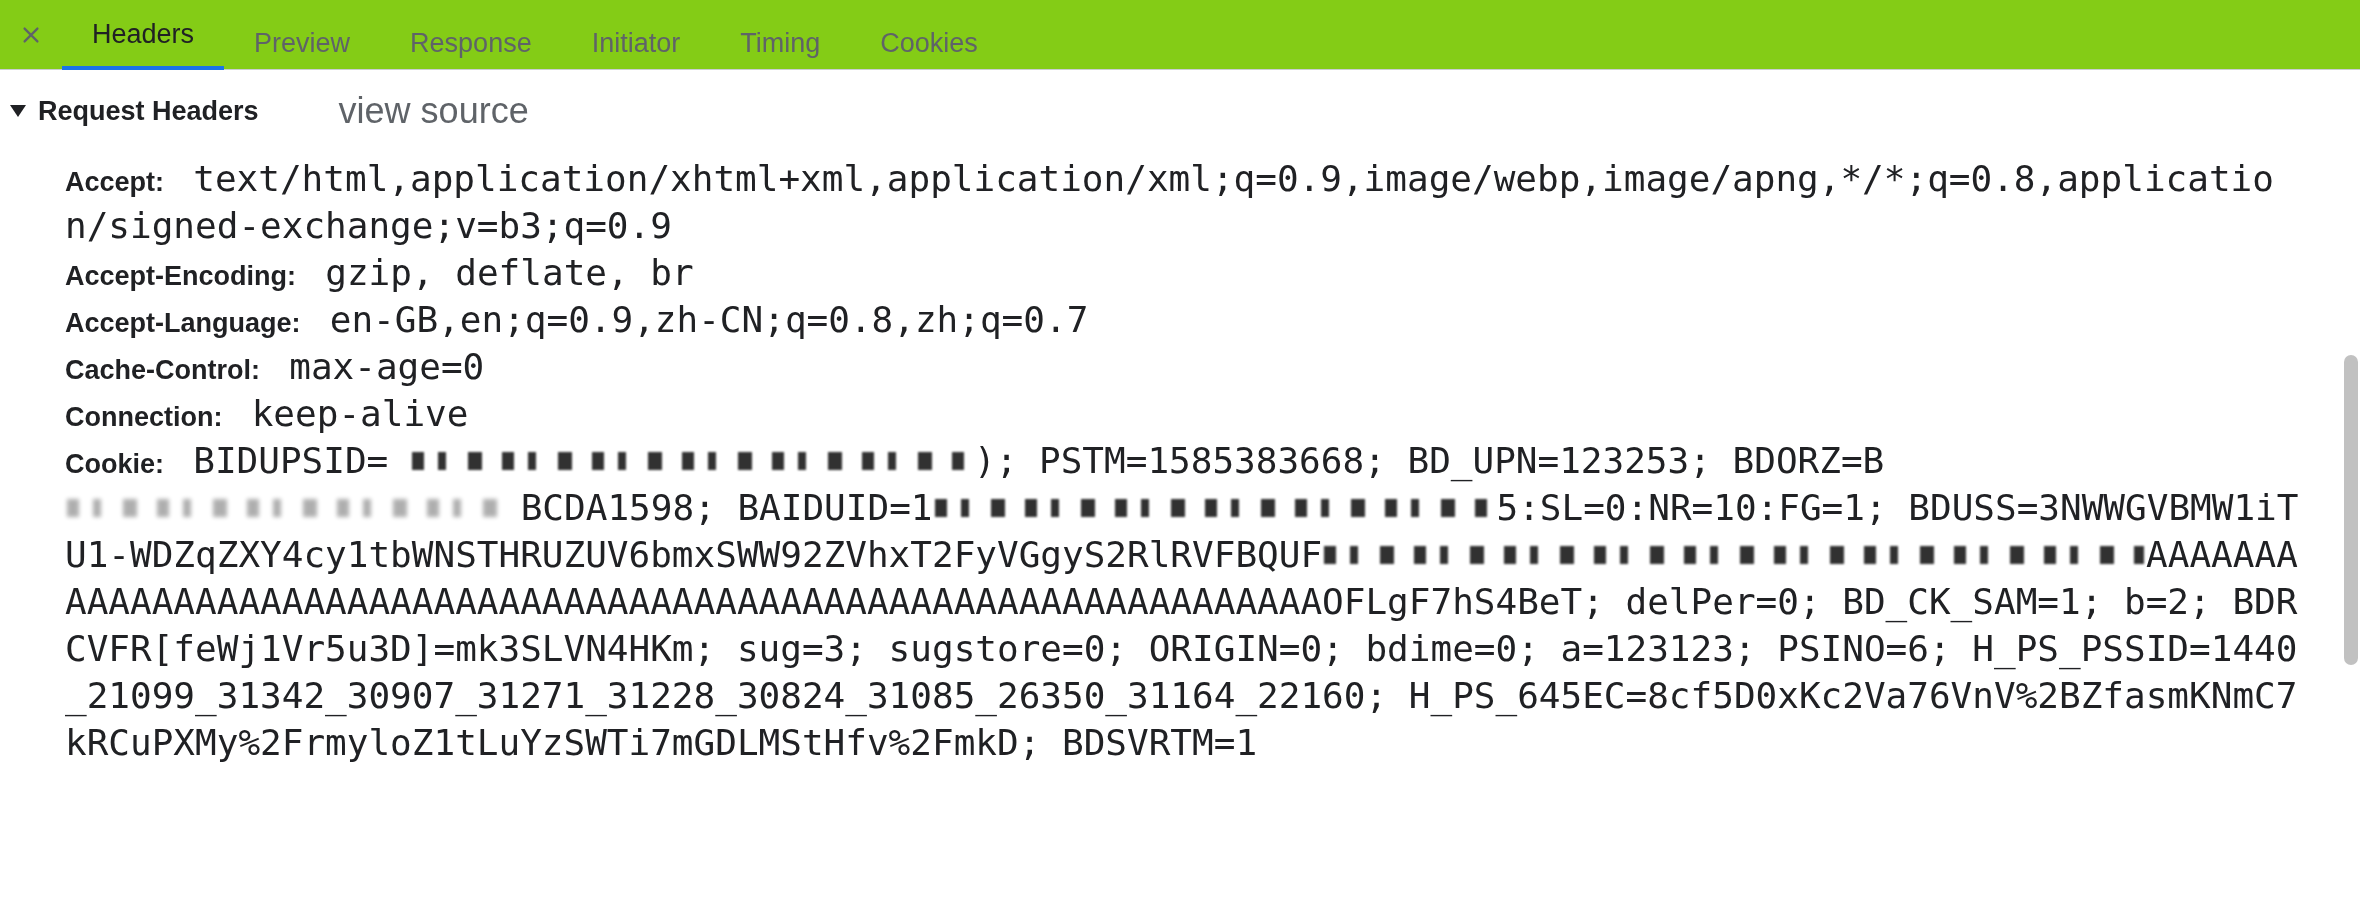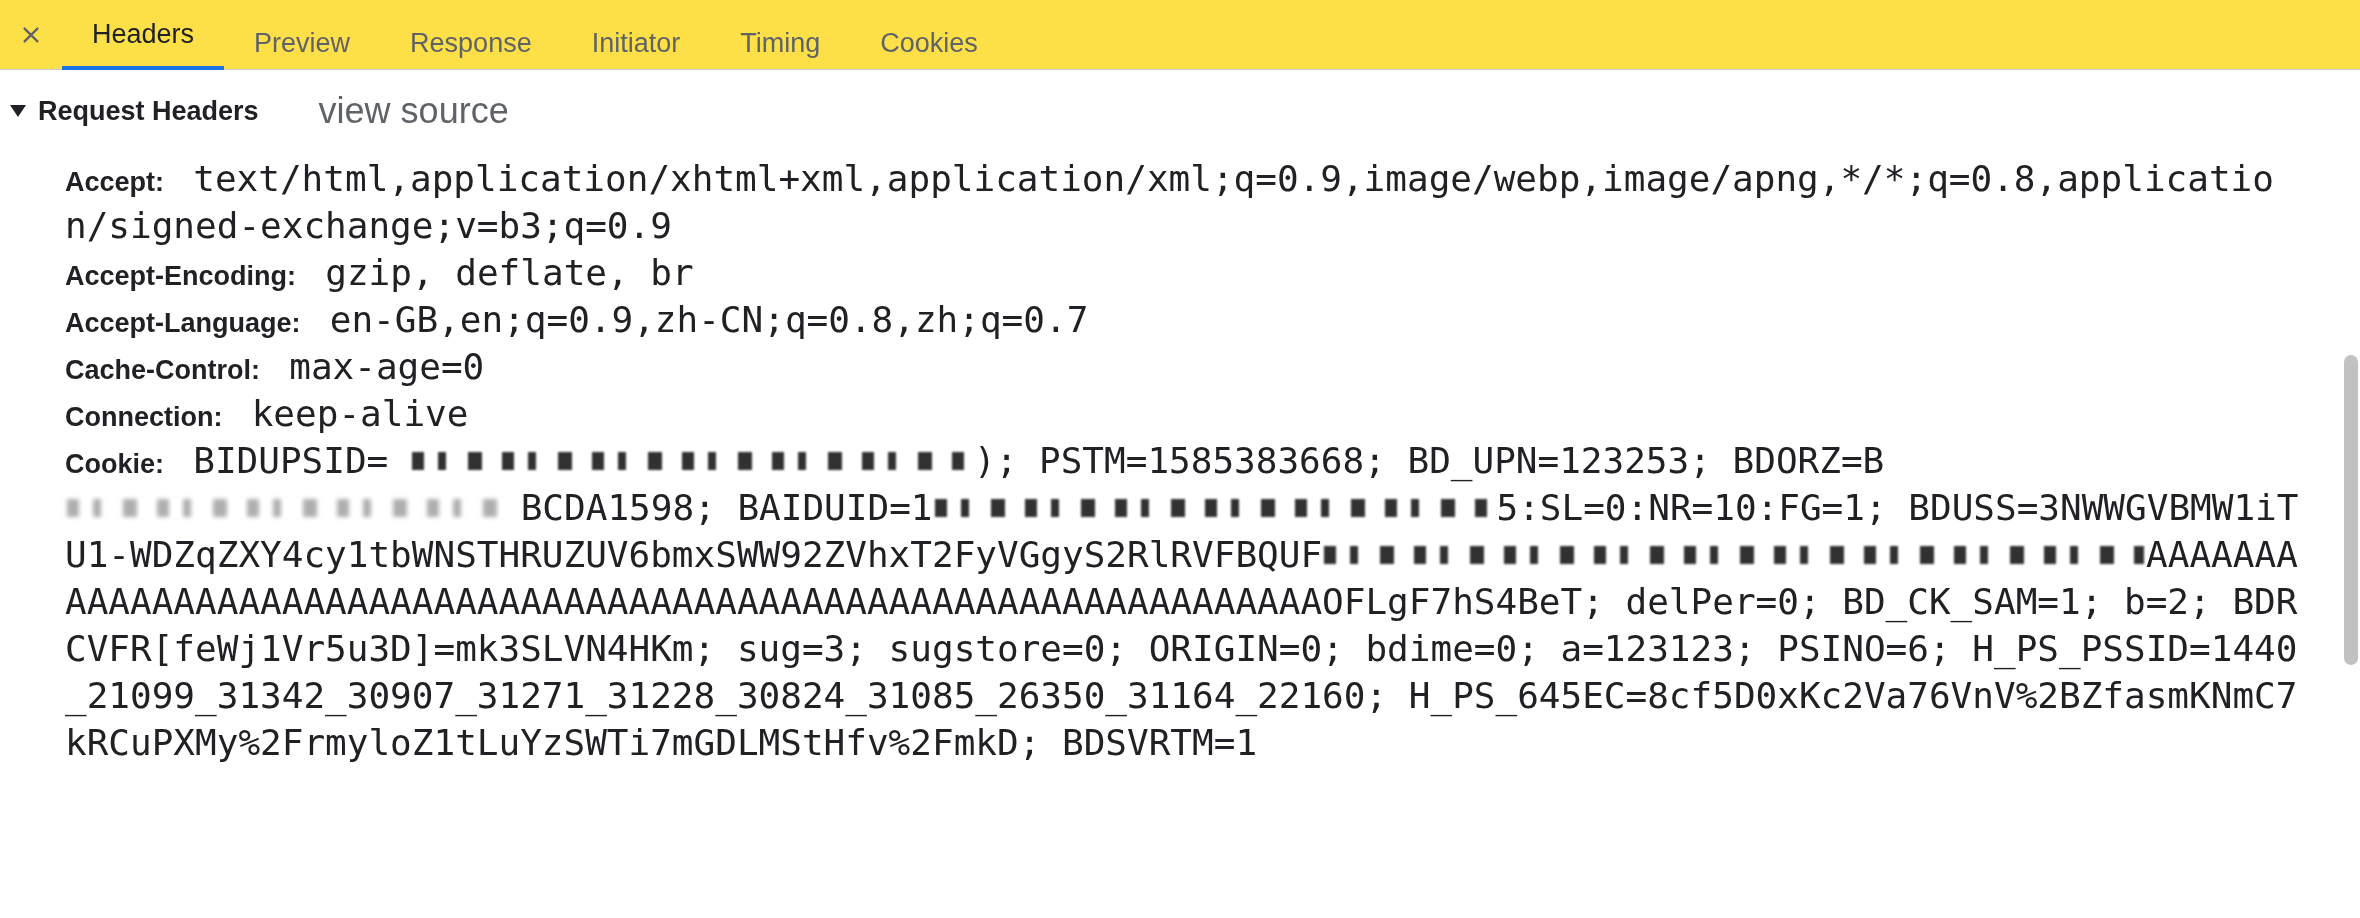--- a/index.html
+++ b/index.html
@@ -1,19 +1,19 @@
 <!DOCTYPE html>
 <html><head>
 <meta charset="utf-8">
 <style>
   * { box-sizing: border-box; margin: 0; padding: 0; }
   html, body { width: 2360px; height: 918px; background: #ffffff; font-family: "Helvetica Neue", Arial, sans-serif; color: #202124; overflow: hidden; }
   .tabbar {
     height: 70px;
-    background: #fde047;
+    background: #84cc16;
     border-bottom: 1px solid #cacdd1;
     display: flex;
     align-items: center;
     padding-left: 10px;
   }
   .close-icon {
     width: 22px; height: 22px;
     display: inline-flex; align-items: center; justify-content: center;
     margin: 0 20px 0 10px;
     cursor: pointer;
@@ -36,21 +36,21 @@
     padding-top: 2px;
   }
   .content {
     padding: 20px 20px 20px 10px;
     height: 848px;
     overflow-y: auto;
   }
   .section-header {
     display: flex;
     align-items: center;
-    gap: 60px;
+    gap: 80px;
     margin-bottom: 25px;
     padding-left: 0;
   }
   .toggle {
     display: flex;
     align-items: center;
     gap: 8px;
     cursor: pointer;
   }
   .triangle-down {

